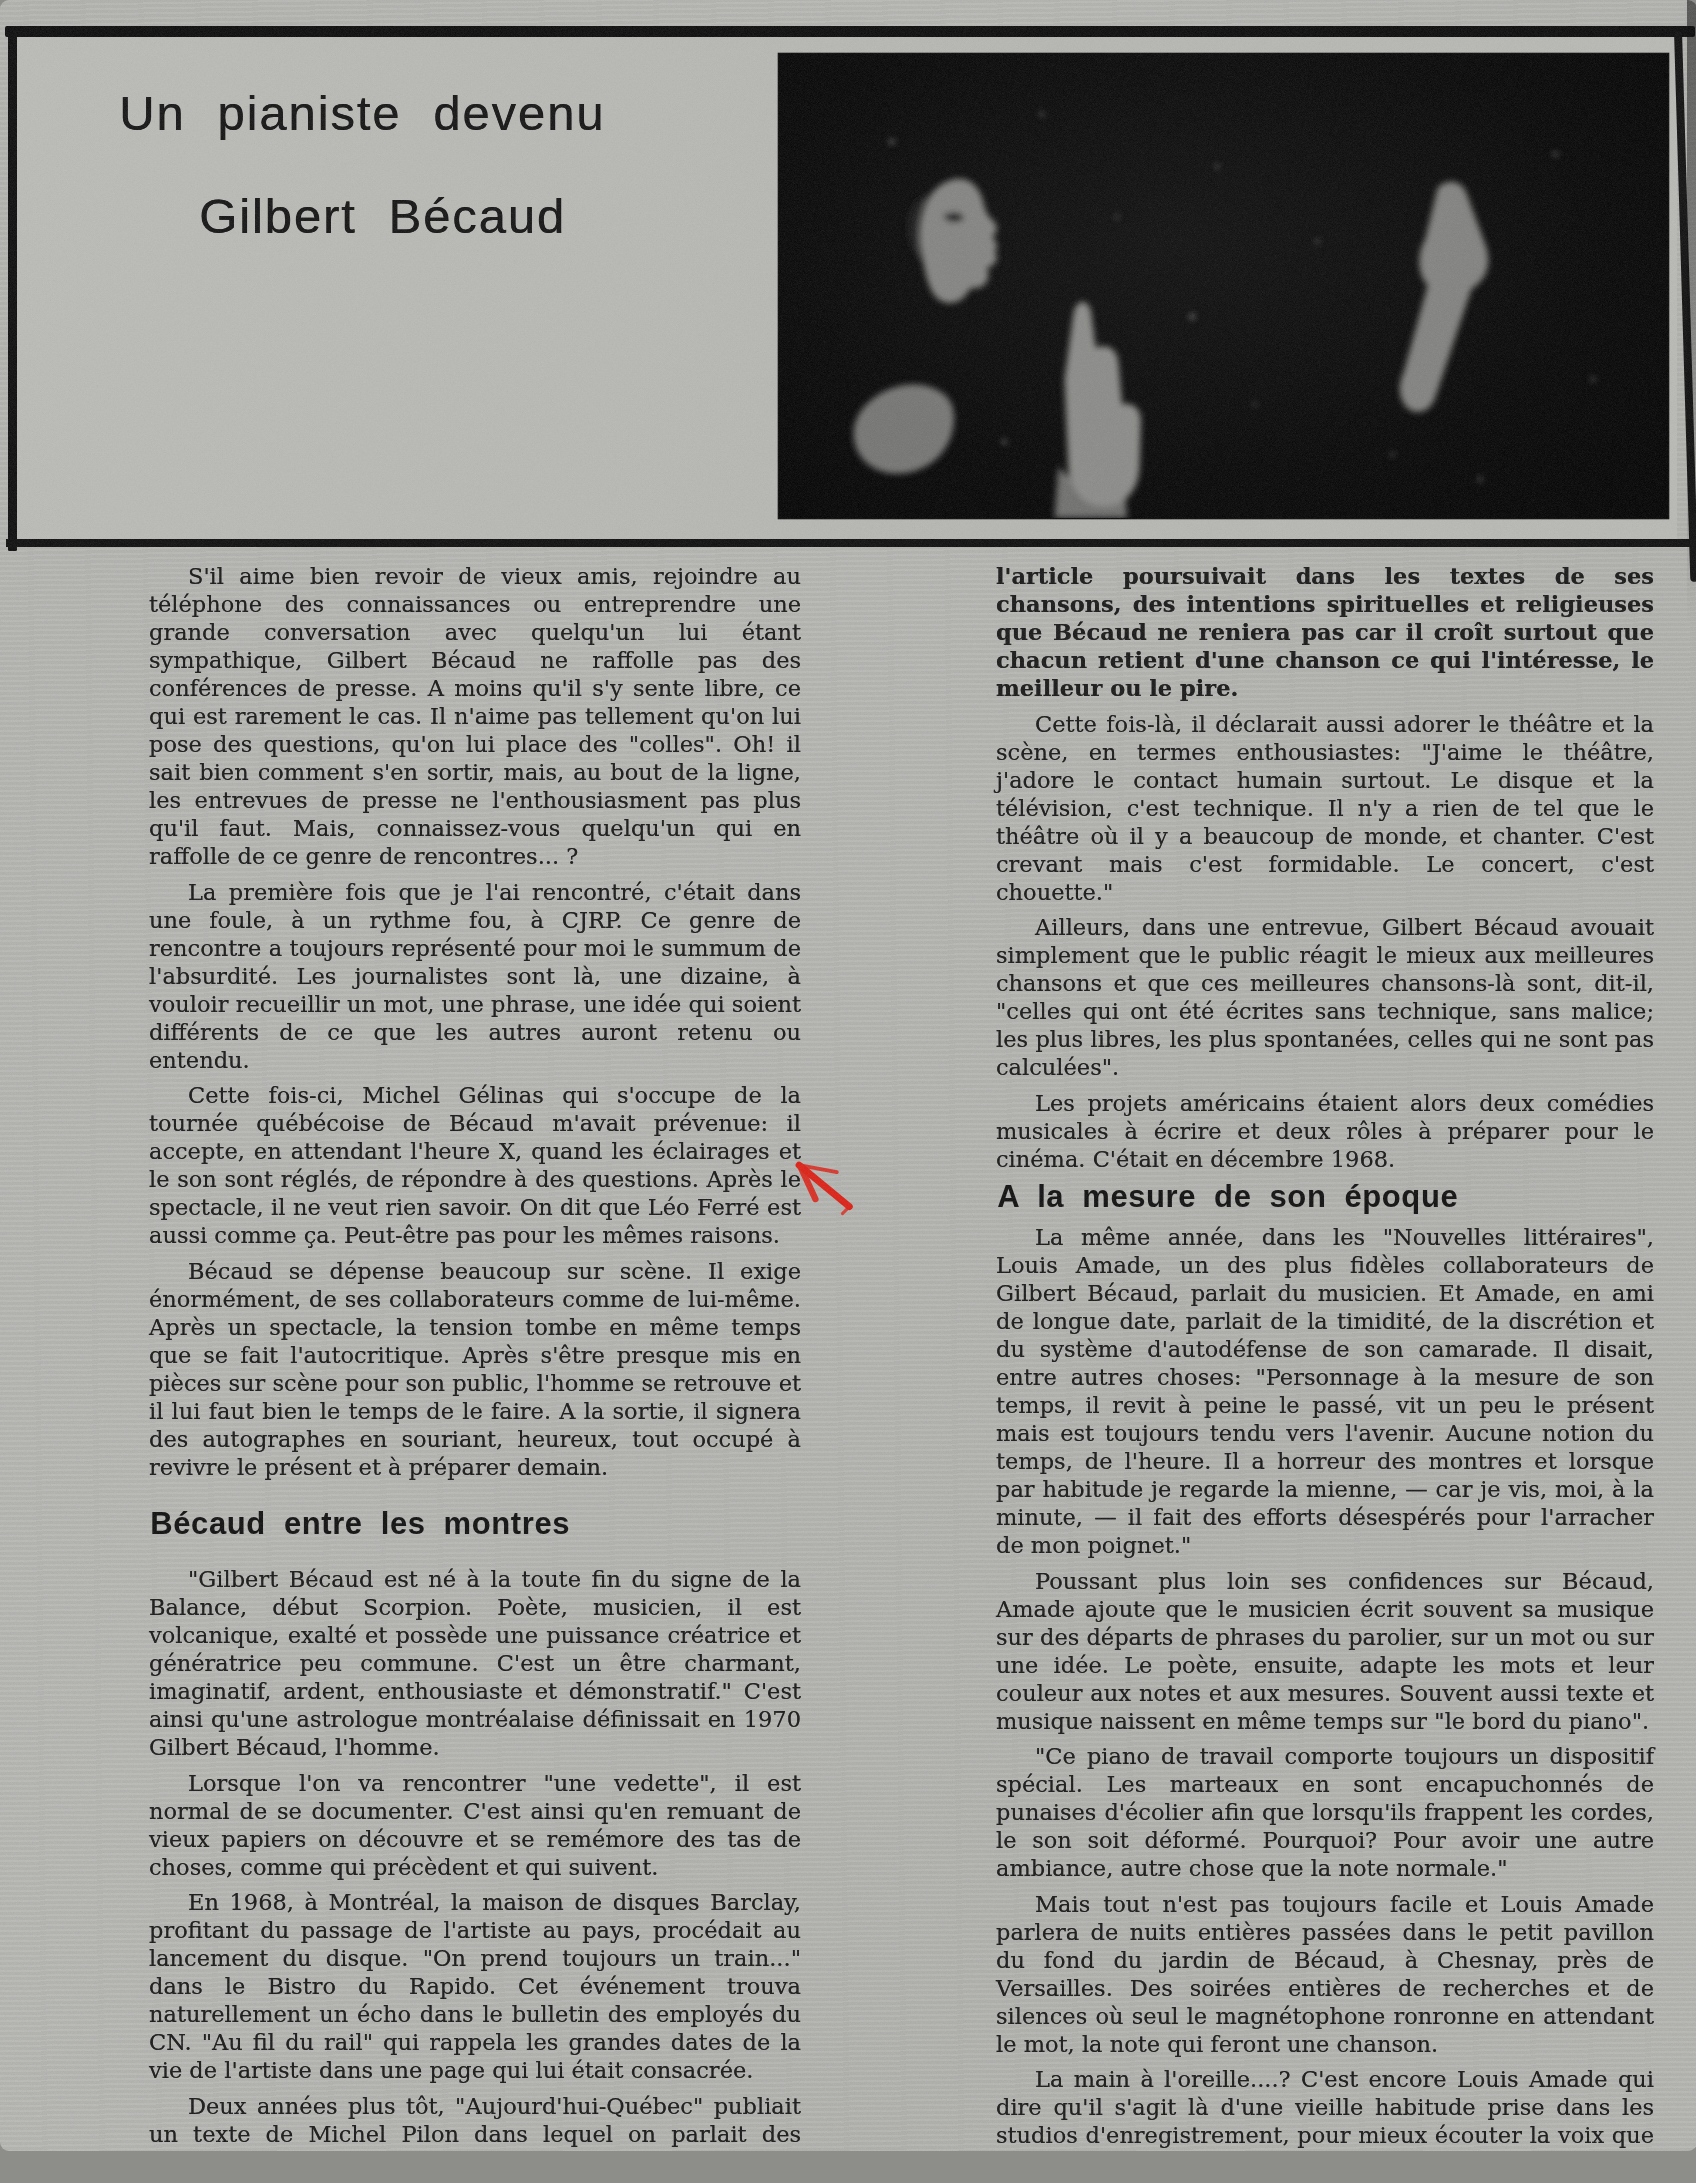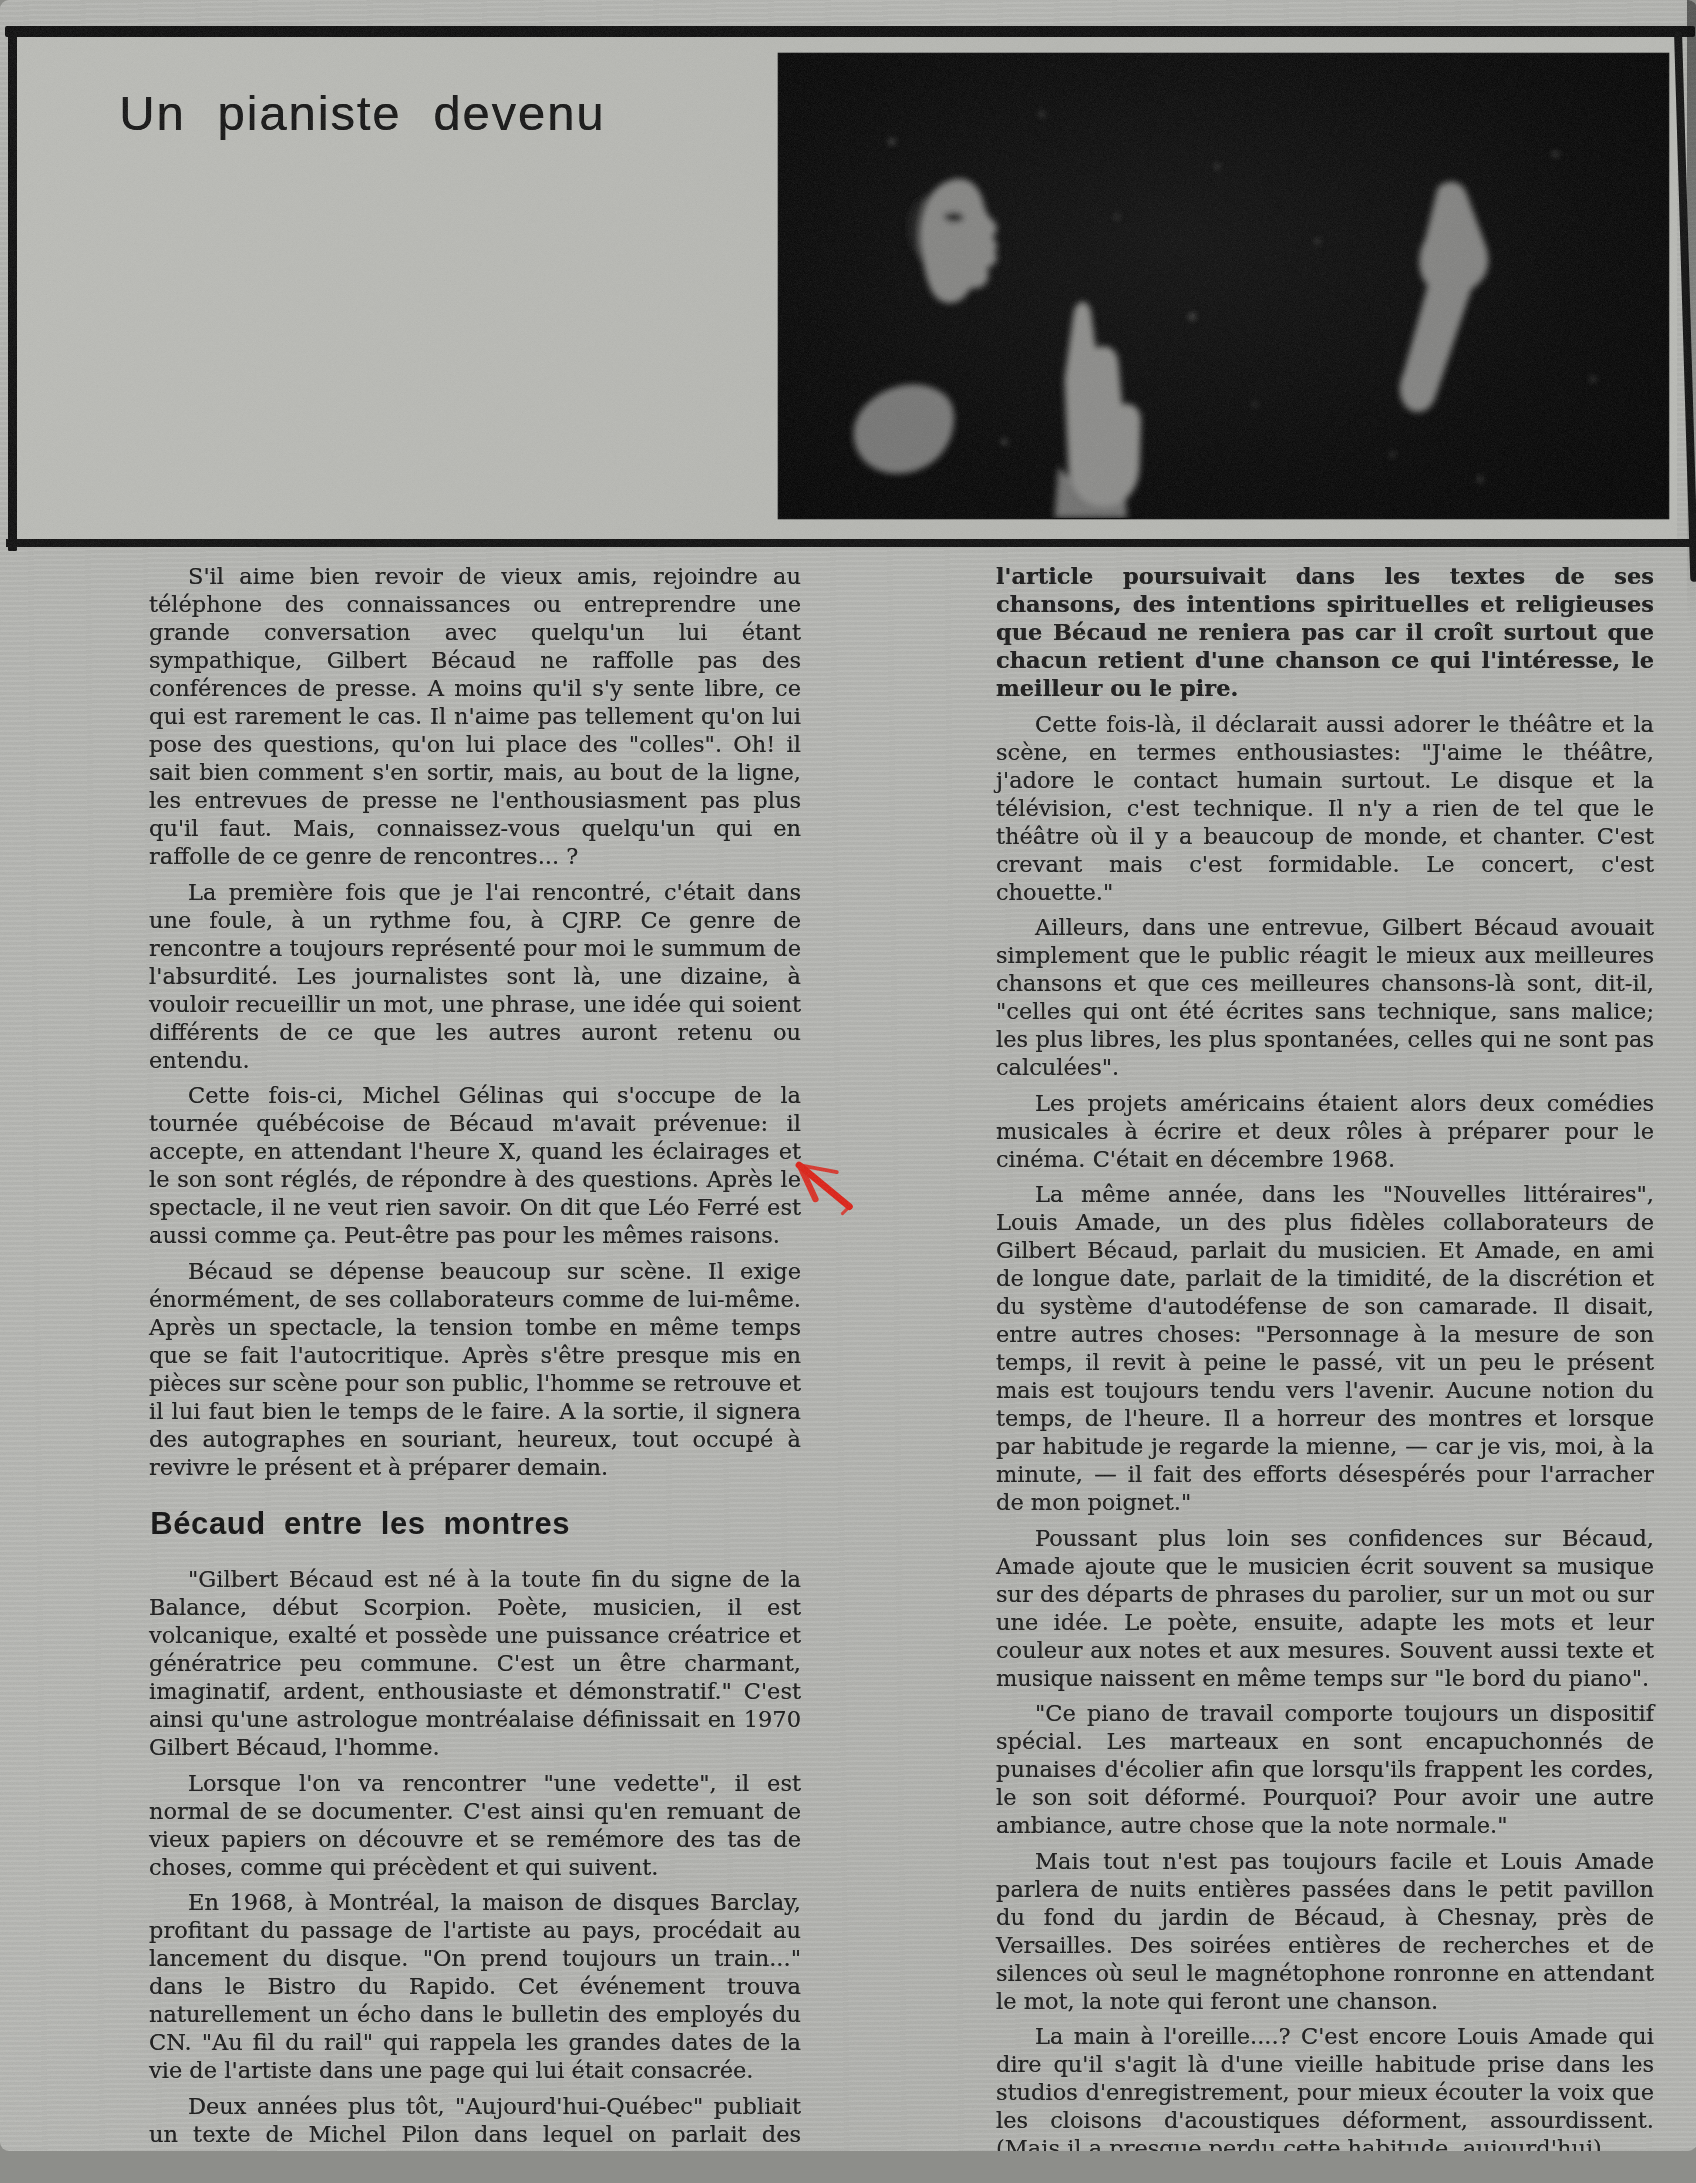--- a/index.html
+++ b/index.html
@@ -56,20 +56,21 @@
 <div class="page">
 
   <div class="header-box"></div>
   <div class="top-rule"></div>
   <div class="hdr-left-bar"></div>
   <div class="hdr-bottom-rule"></div>
   <div class="hdr-right-bar"></div>
   <div class="edge-right"></div>
 
   <div class="title-line title-1">Un pianiste devenu</div>
+  <div class="title-line title-2">Gilbert Bécaud</div>
 
   <div class="photo">
     <svg viewBox="0 0 1420 742" preserveAspectRatio="none">
       <defs>
         <filter id="soft" x="-20%" y="-20%" width="140%" height="140%">
           <feGaussianBlur stdDeviation="5"></feGaussianBlur>
         </filter>
       </defs>
       <g filter="url(#soft)">
 
@@ -113,20 +114,21 @@
     <p>Lorsque l'on va rencontrer "une vedette", il est normal de se documenter. C'est ainsi qu'en remuant de vieux papiers on découvre et se remémore des tas de choses, comme qui précèdent et qui suivent.</p>
     <p>En 1968, à Montréal, la maison de disques Barclay, profitant du passage de l'artiste au pays, procédait au lancement du disque. "On prend toujours un train..." dans le Bistro du Rapido. Cet événement trouva naturellement un écho dans le bulletin des employés du CN. "Au fil du rail" qui rappela les grandes dates de la vie de l'artiste dans une page qui lui était consacrée.</p>
     <p>Deux années plus tôt, "Aujourd'hui-Québec" publiait un texte de Michel Pilon dans lequel on parlait des succès de Bécaud à New York et en Amérique du Sud et des projets que l'on avait pour lui d'un film à Hollywood et d'une comédie musicale à Broadway. L'auteur de</p>
   </div>
 
   <div class="col col-right">
     <p class="noindent">l'article poursuivait dans les textes de ses chansons, des intentions spirituelles et religieuses que Bécaud ne reniera pas car il croît surtout que chacun retient d'une chanson ce qui l'intéresse, le meilleur ou le pire.</p>
     <p>Cette fois-là, il déclarait aussi adorer le théâtre et la scène, en termes enthousiastes: "J'aime le théâtre, j'adore le contact humain surtout. Le disque et la télévision, c'est technique. Il n'y a rien de tel que le théâtre où il y a beaucoup de monde, et chanter. C'est crevant mais c'est formidable. Le concert, c'est chouette."</p>
     <p>Ailleurs, dans une entrevue, Gilbert Bécaud avouait simplement que le public réagit le mieux aux meilleures chansons et que ces meilleures chansons-là sont, dit-il, "celles qui ont été écrites sans technique, sans malice; les plus libres, les plus spontanées, celles qui ne sont pas calculées".</p>
     <p>Les projets américains étaient alors deux comédies musicales à écrire et deux rôles à préparer pour le cinéma. C'était en décembre 1968.</p>
+    <h2>A la mesure de son époque</h2>
     <p>La même année, dans les "Nouvelles littéraires", Louis Amade, un des plus fidèles collaborateurs de Gilbert Bécaud, parlait du musicien. Et Amade, en ami de longue date, parlait de la timidité, de la discrétion et du système d'autodéfense de son camarade. Il disait, entre autres choses: "Personnage à la mesure de son temps, il revit à peine le passé, vit un peu le présent mais est toujours tendu vers l'avenir. Aucune notion du temps, de l'heure. Il a horreur des montres et lorsque par habitude je regarde la mienne, — car je vis, moi, à la minute, — il fait des efforts désespérés pour l'arracher de mon poignet."</p>
     <p>Poussant plus loin ses confidences sur Bécaud, Amade ajoute que le musicien écrit souvent sa musique sur des départs de phrases du parolier, sur un mot ou sur une idée. Le poète, ensuite, adapte les mots et leur couleur aux notes et aux mesures. Souvent aussi texte et musique naissent en même temps sur "le bord du piano".</p>
     <p>"Ce piano de travail comporte toujours un dispositif spécial. Les marteaux en sont encapuchonnés de punaises d'écolier afin que lorsqu'ils frappent les cordes, le son soit déformé. Pourquoi? Pour avoir une autre ambiance, autre chose que la note normale."</p>
     <p>Mais tout n'est pas toujours facile et Louis Amade parlera de nuits entières passées dans le petit pavillon du fond du jardin de Bécaud, à Chesnay, près de Versailles. Des soirées entières de recherches et de silences où seul le magnétophone ronronne en attendant le mot, la note qui feront une chanson.</p>
     <p>La main à l'oreille....? C'est encore Louis Amade qui dire qu'il s'agit là d'une vieille habitude prise dans les studios d'enregistrement, pour mieux écouter la voix que les cloisons d'acoustiques déforment, assourdissent. (Mais il a presque perdu cette habitude, aujourd'hui).</p>
   </div>
 
   <svg class="annotation-arrow" viewBox="0 0 140 100">
     <g fill="none" stroke="#dd2015" stroke-linecap="round">
       <path d="M24,16 L104,82" stroke-width="11"></path>

